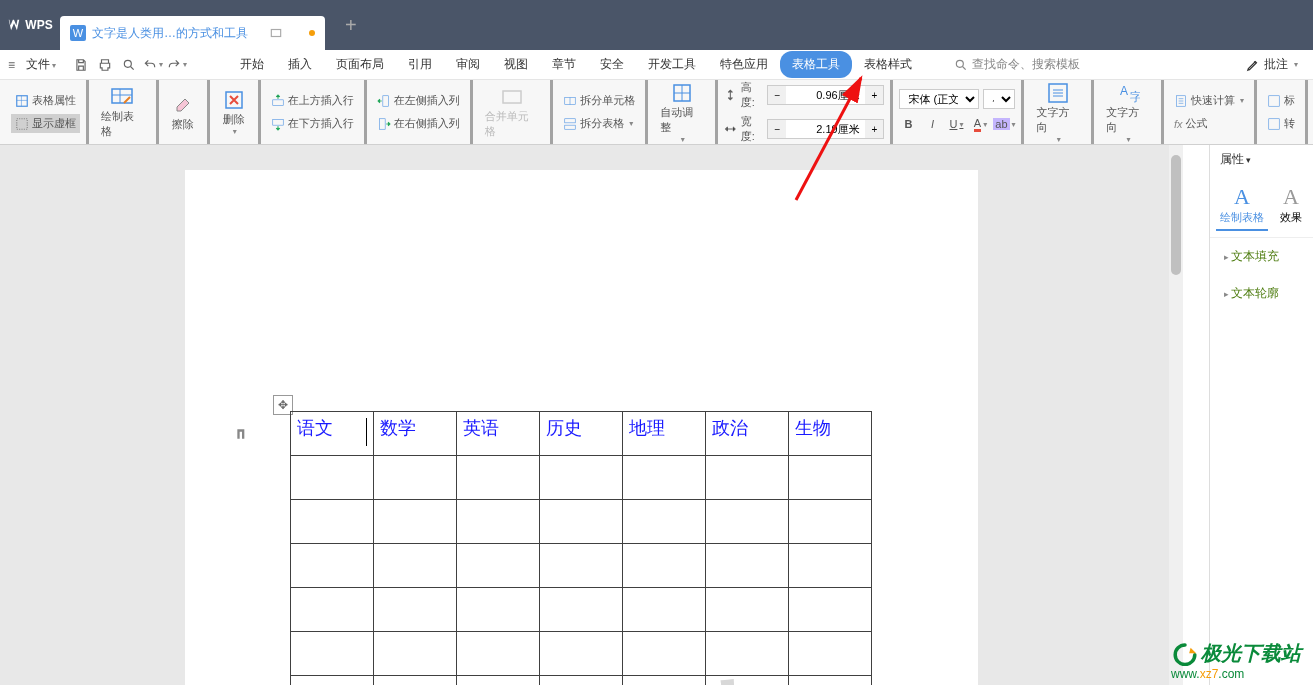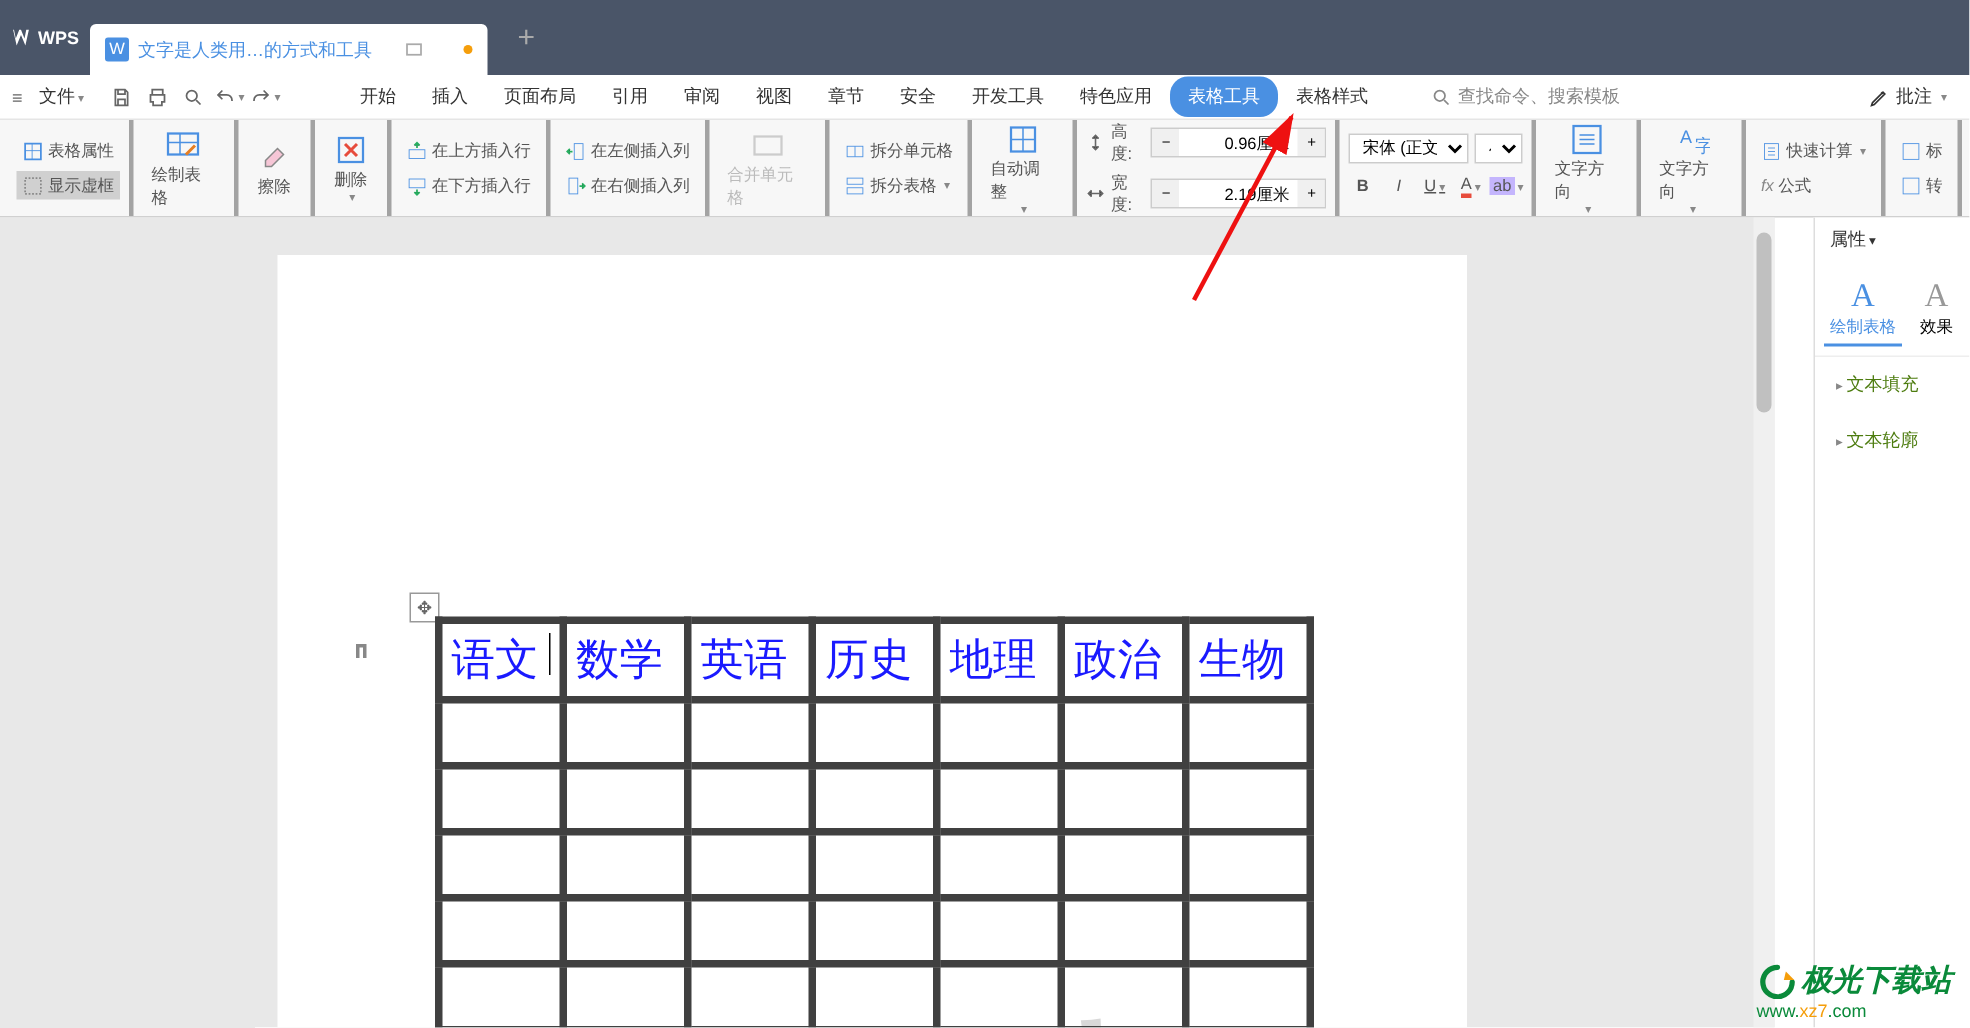--- a/index.html
+++ b/index.html
@@ -45,21 +45,21 @@
 .font-btn { width: 18px; height: 18px; display: flex; align-items: center; justify-content: center; cursor: pointer; color: #555; }
 .disabled { color: #bbb; }
 .dd::after { content: "▾"; font-size: 8px; margin-left: 2px; color: #888; }
 
 
 .doc-area { position: absolute; top: 145px; left: 0; right: 130px; bottom: 0; background: #e8e8e8; overflow: hidden; }
 .page { position: absolute; left: 185px; top: 25px; width: 793px; height: 600px; background: #fff; }
 .table-handle { position: absolute; left: 273px; top: 250px; width: 20px; height: 20px; border: 1px solid #999; background: #fff; display: flex; align-items: center; justify-content: center; cursor: move; font-size: 12px; color: #666; }
 .para-mark { position: absolute; left: 235px; top: 282px; width: 16px; height: 16px; color: #888; font-size: 12px; }
 .doc-table { position: absolute; left: 290px; top: 266px; border-collapse: collapse; }
-.doc-table td { border: 5px solid #404040; width: 83px; height: 44px; padding: 4px 6px; vertical-align: top; font-size: 29px; color: #1a1aff; font-family: SimSun, serif; }
+.doc-table td { border: 1px solid #404040; width: 83px; height: 44px; padding: 4px 6px; vertical-align: top; font-size: 18px; color: #1a1aff; font-family: SimSun, serif; }
 .cursor-cell { position: relative; }
 .cursor-line { position: absolute; right: 6px; top: 6px; width: 1px; height: 28px; background: #000; }
 
 
 .watermark { position: absolute; left: 430px; top: 480px; font-size: 180px; color: #d8d8d8; font-family: KaiTi, serif; pointer-events: none; transform: rotate(-5deg); letter-spacing: -30px; }
 
 
 .arrow { position: absolute; left: 786px; top: 70px; pointer-events: none; z-index: 100; }
 
 

